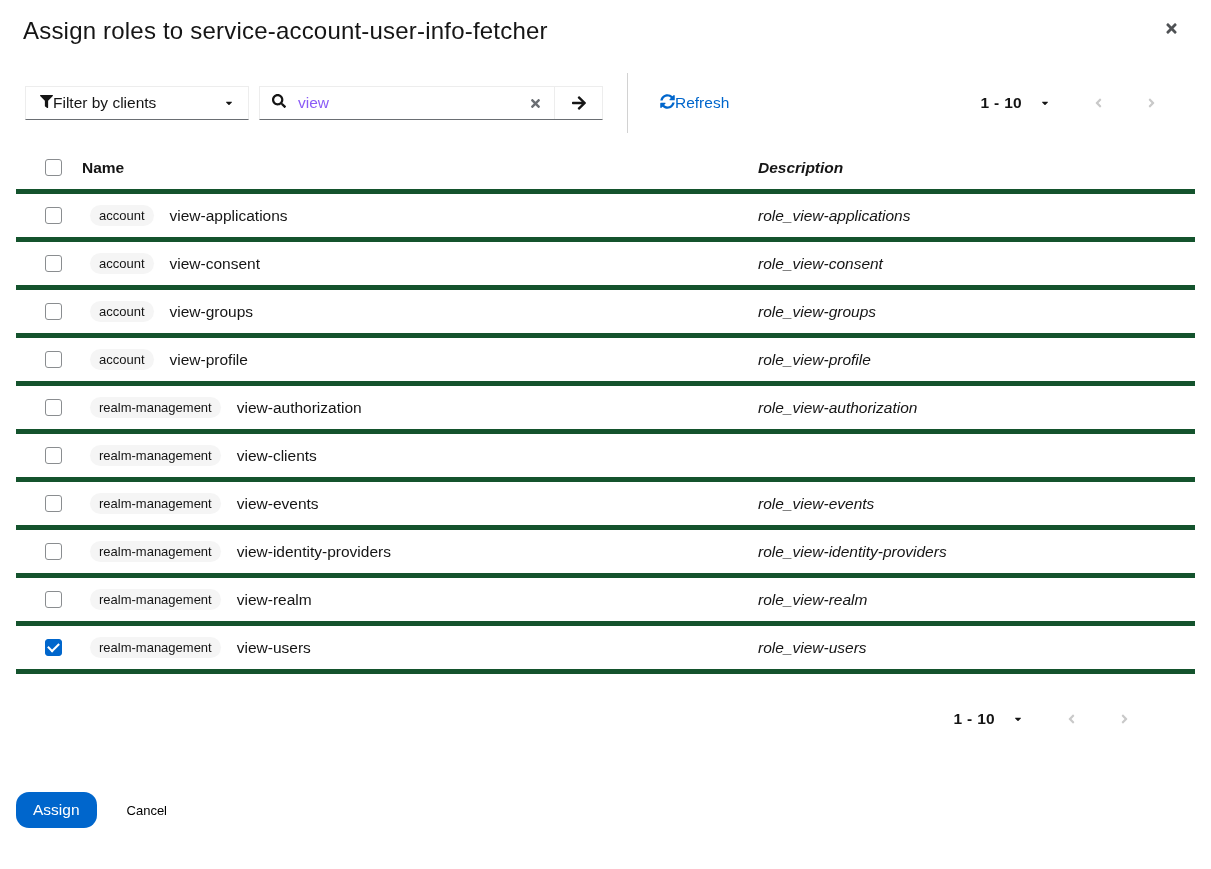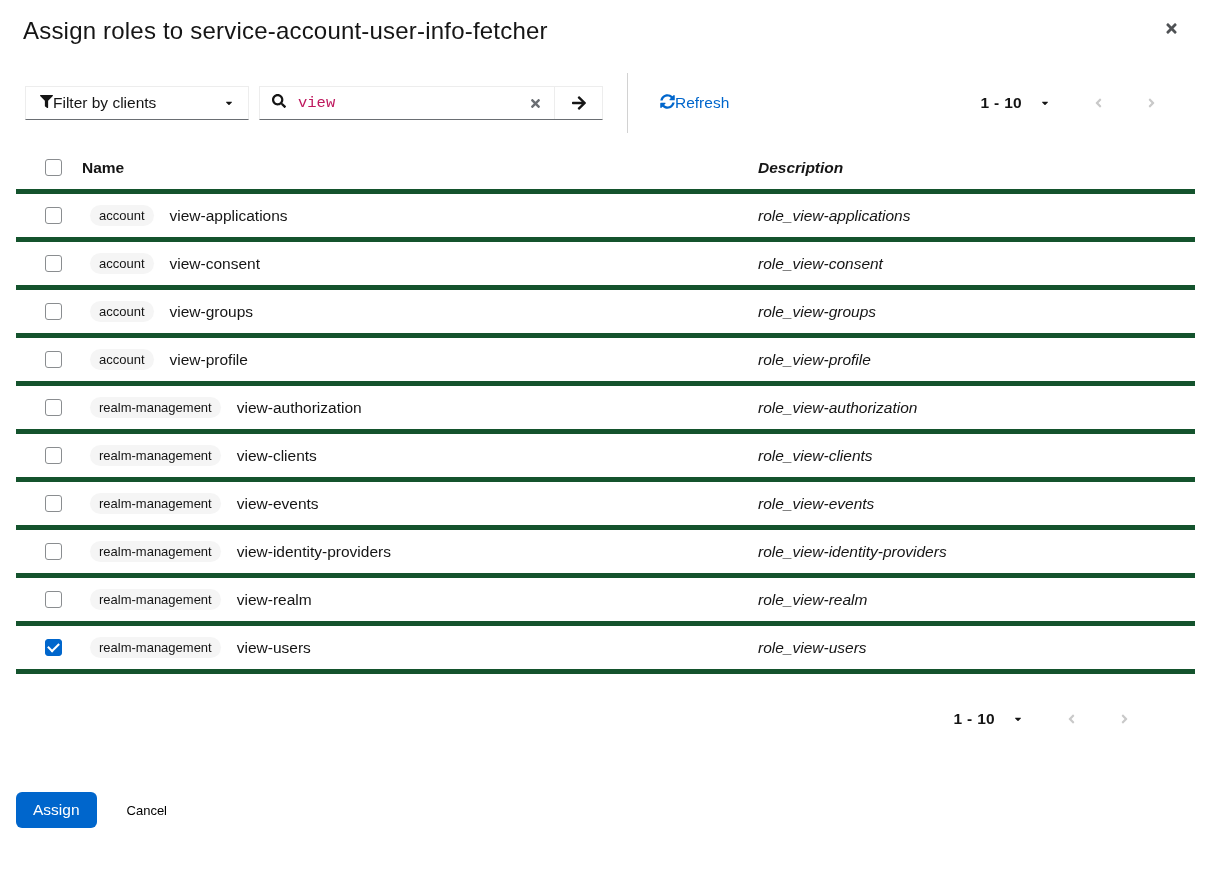--- a/index.html
+++ b/index.html
@@ -27,21 +27,21 @@
     display:flex; align-items:center; 
     width:224px; padding:0 14px; font-size:15.5px; cursor:pointer;
   }
   .filter-toggle svg.funnel { width:13px; height:13px; fill:#151515; }
   .filter-toggle .caret { margin-left:auto; }
   .caret svg { width:10px; height:10px; fill:#151515; }
   .search-group { display:flex; align-items:center; width:344px; margin-left:10px; padding:0; }
   .search-group .mag { width:14px; height:14px; fill:#151515; margin:0 10px 0 12px; flex:none; }
   .search-input {
     border:none; outline:none; flex:1; min-width:0;
-    font-family:Liberation Mono, monospace; font-size:15.5px; color:#be185d; background:transparent;
+    font-family:Liberation Sans, sans-serif; font-size:15.5px; color:#8b5cf6; background:transparent;
   }
   .clear-btn { background:none; border:none; cursor:pointer; padding:0 12px; line-height:0; }
   .clear-btn svg { width:13px; height:13px; fill:#6a6e73; }
   .submit-btn {
     background:none; border:none; border-left:1px solid #ededed;
     width:48px; height:100%; cursor:pointer; line-height:0;
   }
   .submit-btn svg { width:16px; height:16px; fill:#151515; }
   .v-divider { width:1px; height:60px; background:#d2d2d2; margin:0 0 0 24px; flex:none; }
   .refresh { display:flex; align-items:center; gap:0; margin-left:32px; color:#0066cc; font-size:15.5px; text-decoration:none; cursor:pointer; }
@@ -76,21 +76,21 @@
   }
   .badge {
     background:#f5f5f5; border-radius:30px; padding:3px 9px; margin-left:8px;
     font-size:13px; font-weight:500; color:#151515; white-space:nowrap;
   }
   .role-name { margin-left:16px; font-size:15.5px; white-space:nowrap; }
 
   
   .modal-footer { display:flex; align-items:center; margin:60px 0 0 0; }
   .btn-primary {
-    background:#0066cc; color:#fff; border:none; border-radius:6px;
+    background:#0066cc; color:#fff; border:none; border-radius:13px;
     font-family:"Liberation Sans", sans-serif; font-size:15.5px;
     padding:9px 17px; cursor:pointer;
   }
   .btn-link {
     background:none; border:none; color:#000000; cursor:pointer;
     font-family:"Liberation Sans", sans-serif; font-size:13px; margin-left:30px; padding:9px 0;
   }
 </style>
 </head>
 <body>
@@ -230,21 +230,20 @@
     </div>
 
     <div class="tr">
       <div class="col-check">
         <span class="checkbox"></span>
       </div>
       <div class="col-name">
         <span class="badge">realm-management</span>
         <span class="role-name">view-clients</span>
       </div>
-      <div class="col-desc">role_view-clients</div>
     </div>
 
     <div class="tr">
       <div class="col-check">
         <span class="checkbox"></span>
       </div>
       <div class="col-name">
         <span class="badge">realm-management</span>
         <span class="role-name">view-events</span>
       </div>

